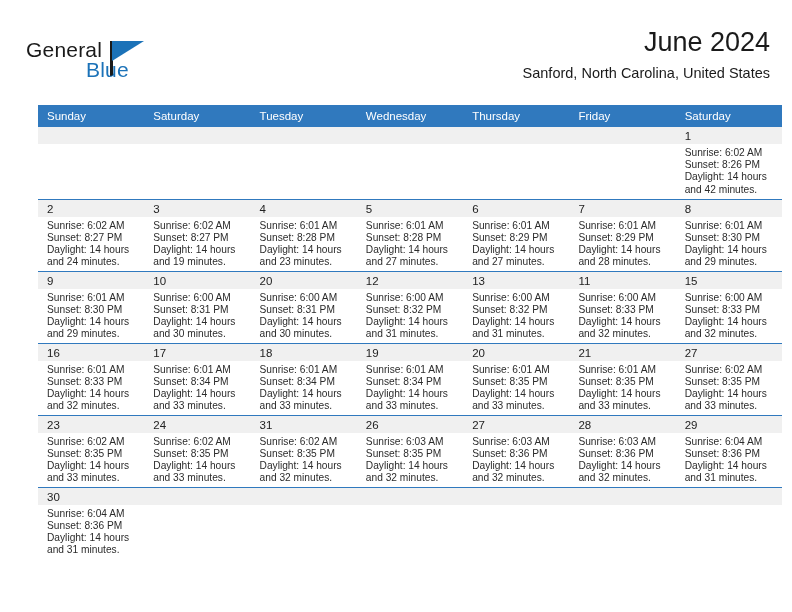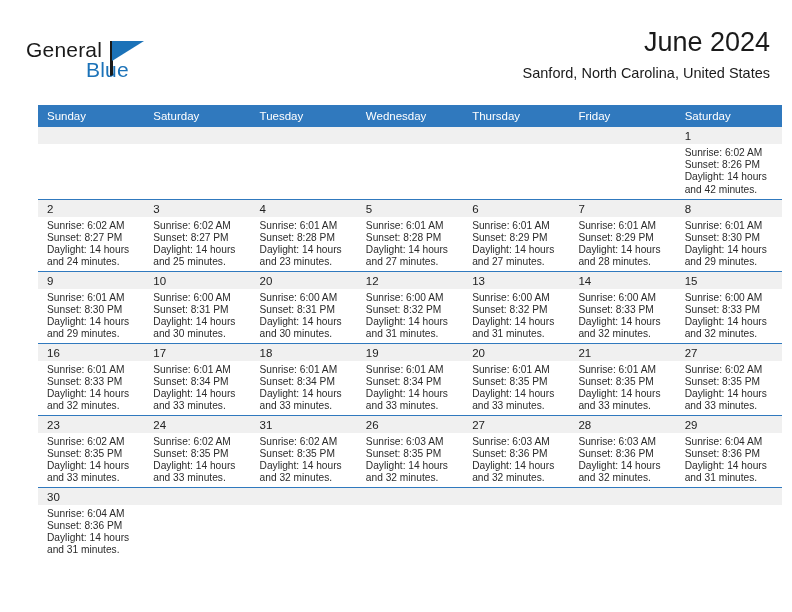--- a/index.html
+++ b/index.html
@@ -219,21 +219,21 @@
                 <div>Daylight: 14 hours</div>
                 <div>and 24 minutes.</div>
               </div>
             </td>
             <td>
               <div class="daynum">3</div>
               <div class="details">
                 <div>Sunrise: 6:02 AM</div>
                 <div>Sunset: 8:27 PM</div>
                 <div>Daylight: 14 hours</div>
-                <div>and 25 minutes.</div>
+                <div>and 19 minutes.</div>
               </div>
             </td>
             <td>
               <div class="daynum">4</div>
               <div class="details">
                 <div>Sunrise: 6:01 AM</div>
                 <div>Sunset: 8:28 PM</div>
                 <div>Daylight: 14 hours</div>
                 <div>and 23 minutes.</div>
               </div>
@@ -315,21 +315,21 @@
             <td>
               <div class="daynum">13</div>
               <div class="details">
                 <div>Sunrise: 6:00 AM</div>
                 <div>Sunset: 8:32 PM</div>
                 <div>Daylight: 14 hours</div>
                 <div>and 31 minutes.</div>
               </div>
             </td>
             <td>
-              <div class="daynum">14</div>
+              <div class="daynum">11</div>
               <div class="details">
                 <div>Sunrise: 6:00 AM</div>
                 <div>Sunset: 8:33 PM</div>
                 <div>Daylight: 14 hours</div>
                 <div>and 32 minutes.</div>
               </div>
             </td>
             <td>
               <div class="daynum">15</div>
               <div class="details">

